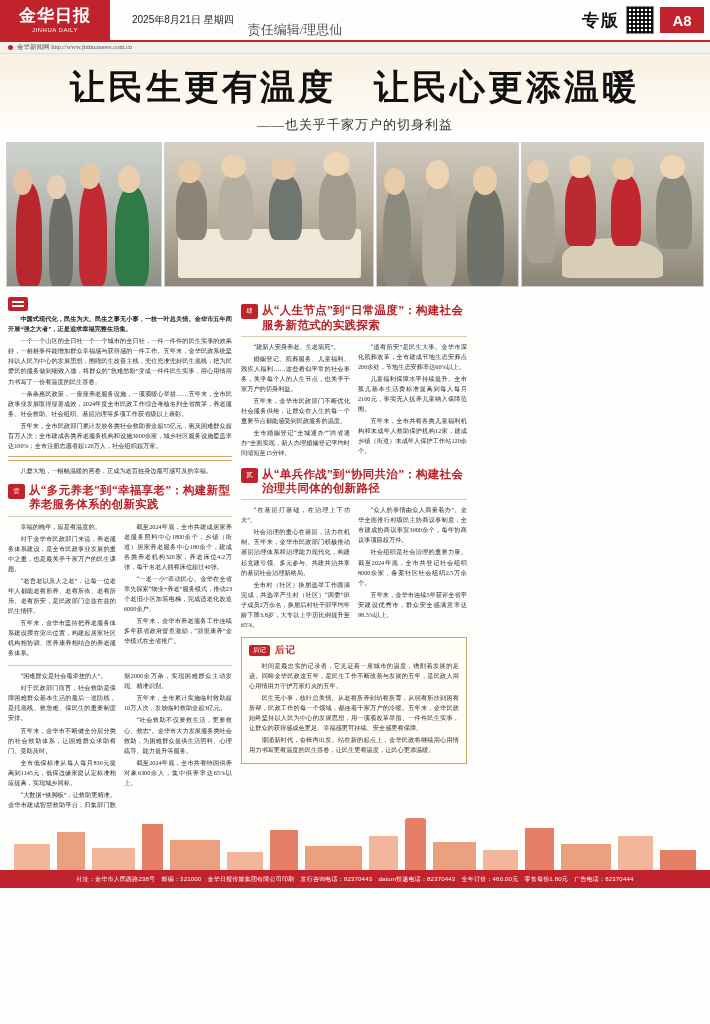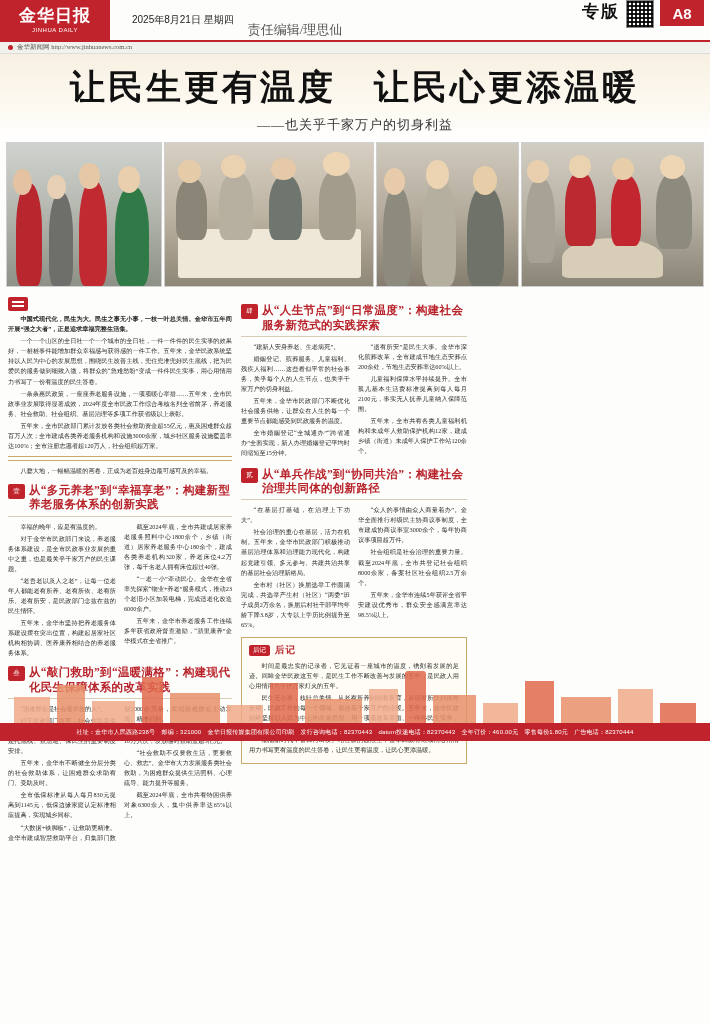--- a/index.html
+++ b/index.html
@@ -2,37 +2,37 @@
 <html><head>
 <meta charset="utf-8">
 <style>
   html,body{margin:0;padding:0;}
   body{
     width:710px;height:1024px;overflow:hidden;
     background:#fdfdfb;
     font-family:"Liberation Serif", serif;
     color:#1a1a1a;
   }
-  .page{position:relative;width:710px;height:741px;box-sizing:border-box;}
+  .page{position:relative;width:710px;height:888px;box-sizing:border-box;}
 
   
   .masthead{
     position:relative;height:40px;border-bottom:2px solid #c0232b;
     display:flex;align-items:stretch;
   }
   .logo-box{
     width:110px;background:#c0232b;color:#fff;display:flex;flex-direction:column;
     align-items:center;justify-content:center;padding:2px 0;
   }
   .logo-cn{font-size:17px;font-weight:bold;letter-spacing:1px;line-height:1;font-family:"Liberation Serif",serif;}
   .logo-en{font-size:6px;letter-spacing:.5px;margin-top:3px;font-family:"Liberation Sans",sans-serif;}
   .mast-mid{flex:1;display:flex;align-items:center;padding-left:22px;font-size:9px;color:#222;}
   .mast-date{font-size:10px;margin-right:14px;font-family:"Liberation Sans",sans-serif;}
   .mast-sub{font-size:13px;color:#555;line-height:1.3;margin-top:20px;}
-  .mast-right{display:flex;align-items:flex-start;padding-right:6px;gap:6px;}
+  .mast-right{display:flex;align-items:center;padding-right:6px;gap:6px;}
   .special{font-size:17px;font-weight:bold;color:#111;letter-spacing:2px;}
   .qr{width:26px;height:26px;background:
       repeating-linear-gradient(0deg,#222 0 2px,#fff 2px 4px),
       repeating-linear-gradient(90deg,#222 0 2px,transparent 2px 4px);
       background-blend-mode:multiply;border:1px solid #888;}
   .pageno{
     width:44px;height:26px;background:#c0232b;color:#fff;font-size:15px;font-weight:bold;
     display:flex;align-items:center;justify-content:center;font-family:"Liberation Sans",sans-serif;
   }
   .mast-strip{
@@ -217,24 +217,20 @@
           <p class="para">对于金华市民政部门来说，养老服务体系建设，是全市民政事业发展的重中之重，也是最关乎千家万户的民生课题。</p>
           <p class="para">“老吾老以及人之老”，让每一位老年人都能老有所养、老有所依、老有所乐、老有所安，是民政部门念兹在兹的民生情怀。</p>
           <p class="para">五年来，金华市坚持把养老服务体系建设摆在突出位置，构建起居家社区机构相协调、医养康养相结合的养老服务体系。</p>
           <p class="para">截至2024年底，全市共建成居家养老服务照料中心1800余个，乡镇（街道）居家养老服务中心180余个，建成各类养老机构320家，养老床位4.2万张，每千名老人拥有床位超过40张。</p>
           <p class="para">“一老一小”牵动民心。金华在全省率先探索“物业+养老”服务模式，推动23个老旧小区加装电梯，完成适老化改造6000余户。</p>
           <p class="para">五年来，金华市养老服务工作连续多年获省政府督查激励，“浙里康养”金华模式在全省推广。</p>
         </div>
       </div>
 
       <div class="sec">
-        <div class="sec-title">
-          <span class="sec-badge">叁</span>
-          <span class="sec-h">从“敲门救助”到“温暖满格”：构建现代化民生保障体系的改革实践</span>
-        </div>
         <div class="rule"></div>
         <div class="twocol">
           <p class="para">“困难群众是社会最牵挂的人”。</p>
           <p class="para">对于民政部门而言，社会救助是保障困难群众基本生活的最后一道防线，是托底线、救急难、保民生的重要制度安排。</p>
           <p class="para">五年来，金华市不断健全分层分类的社会救助体系，让困难群众求助有门、受助及时。</p>
           <p class="para">全市低保标准从每人每月830元提高到1145元，低保边缘家庭认定标准相应提高，实现城乡同标。</p>
           <p class="para">“大数据+铁脚板”，让救助更精准。金华市建成智慧救助平台，归集部门数据2000余万条，实现困难群众主动发现、精准识别。</p>
           <p class="para">五年来，全市累计实施临时救助超10万人次，发放临时救助金超3亿元。</p>
           <p class="para">“社会救助不仅要救生活，更要救心、救志”。金华市大力发展服务类社会救助，为困难群众提供生活照料、心理疏导、能力提升等服务。</p>
           <p class="para">截至2024年底，全市共有特困供养对象6300余人，集中供养率达65%以上。</p>

